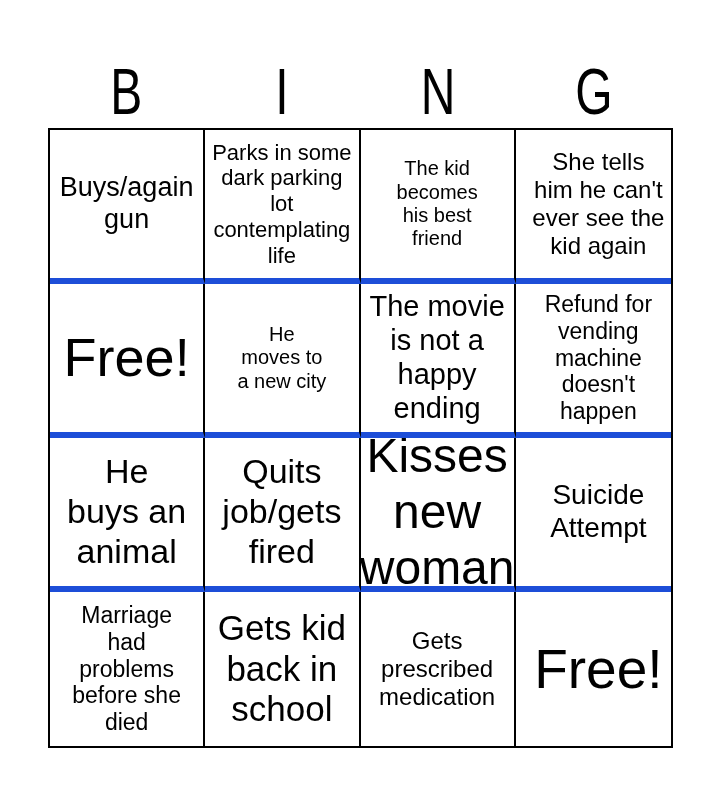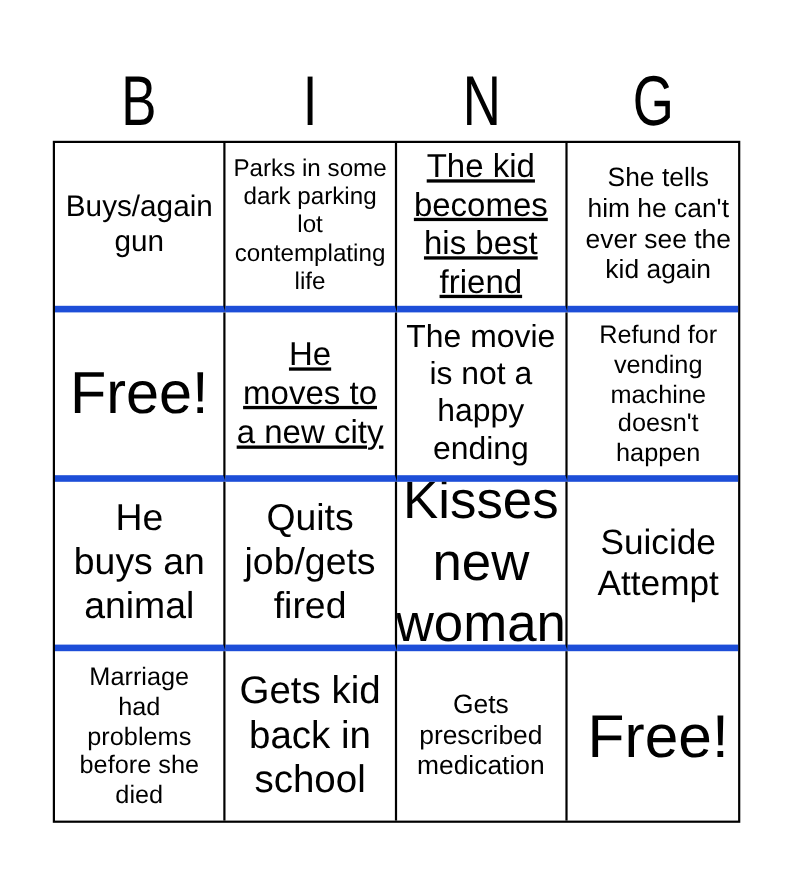--- a/index.html
+++ b/index.html
@@ -66,22 +66,22 @@
     line-height: 1.17;
     color: #000000;
   }
   
   .f22 { font-size: 22px; }
   .f23 { font-size: 23px; }
   .f24 { font-size: 24px; }
   .f27 { font-size: 27px; }
   .f28 { font-size: 24px; }
   .f29 { font-size: 29px; }
-  .f30 { font-size: 30px; text-decoration: underline; }
-  .f33 { font-size: 32px; }
+  .f30 { font-size: 20px; }
+  .f33 { font-size: 28px; }
   .f34 { font-size: 34px; }
   .f35 { font-size: 35px; }
   .f36 { font-size: 48px; }
   .f54 { font-size: 54px; }
   .f55 { font-size: 55px; }
 </style>
 </head>
 <body>
 
 <div class="page">

